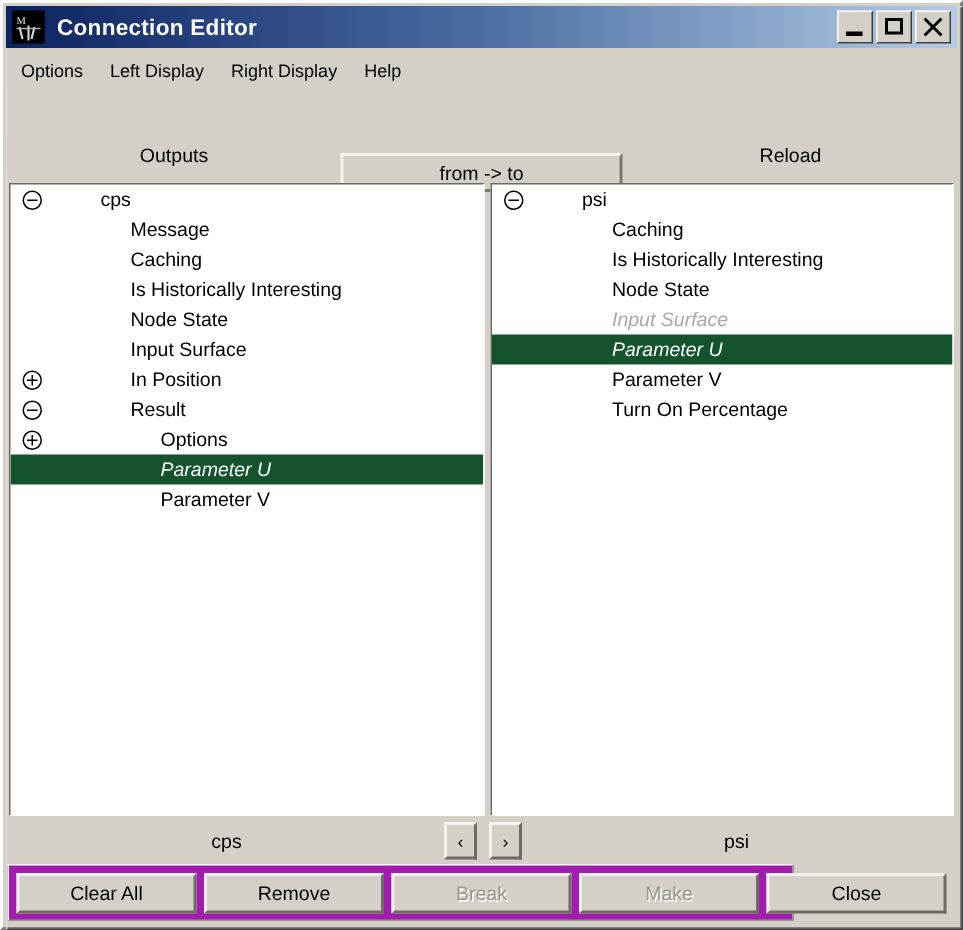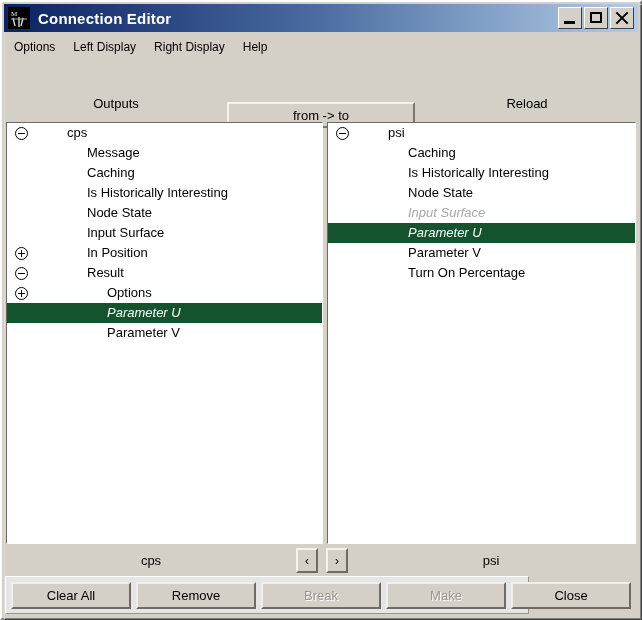--- a/index.html
+++ b/index.html
@@ -276,21 +276,21 @@
     color: #000;
   }
   #arrow-prev { left: 291px; }
   #arrow-next { left: 321px; }
 
   
   .bottom-strip {
     position: absolute;
     left: 5px; top: 576px;
     width: 524px; height: 38px;
-    background: #e5e5e5;
+    background: #a21caf;
     box-sizing: border-box;
     border: 1px solid #ffffff;
     border-right-color: #9a968f;
     border-bottom-color: #9a968f;
   }
   .bottom-btns {
     position: absolute;
     left: 5px; top: 5px;
     width: 620px; height: 27px;
     display: flex;

